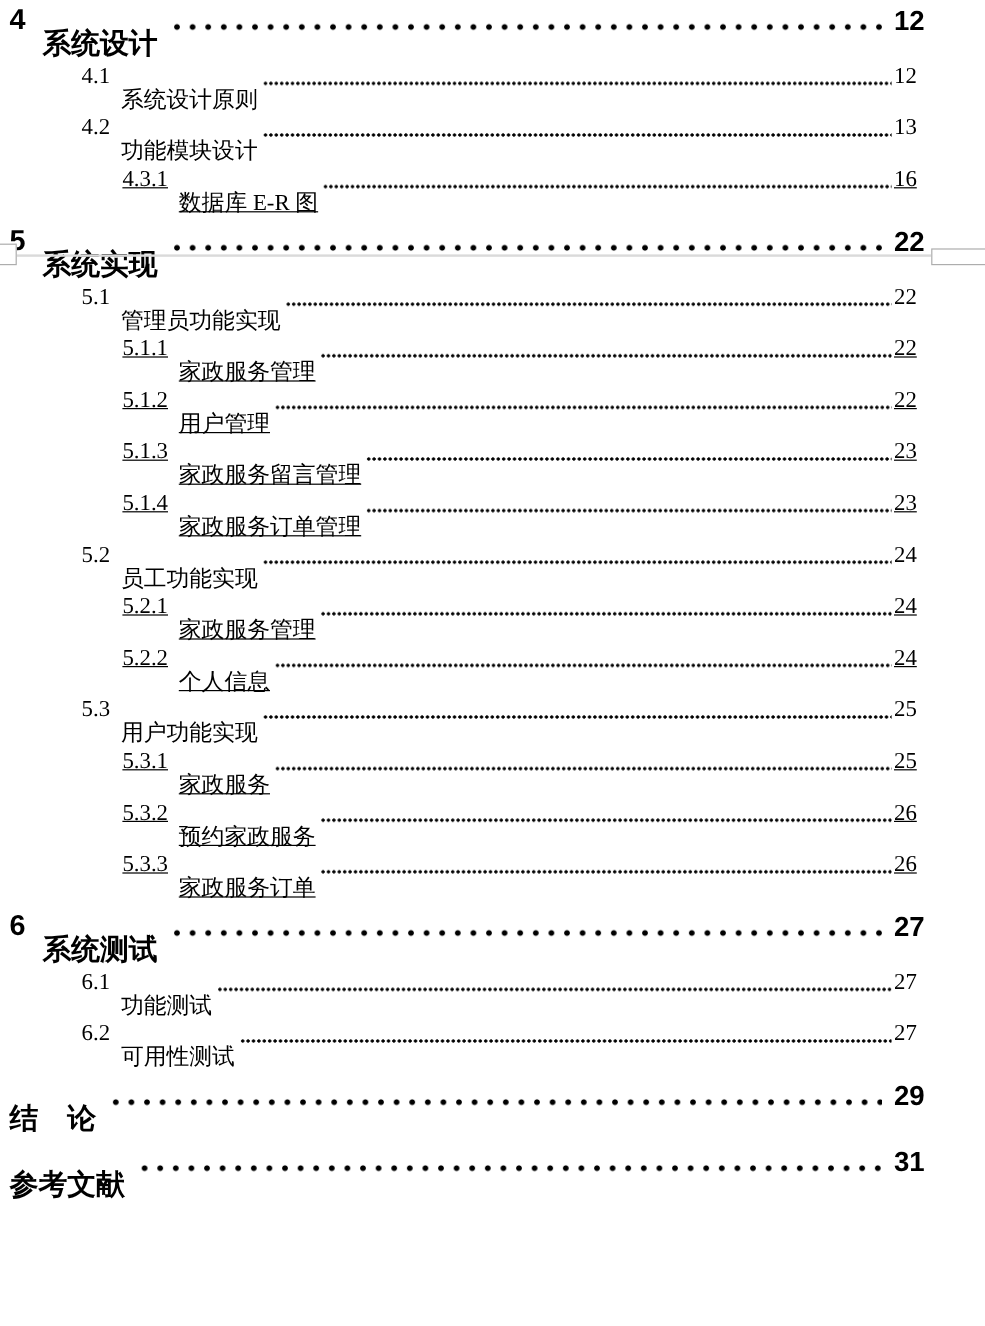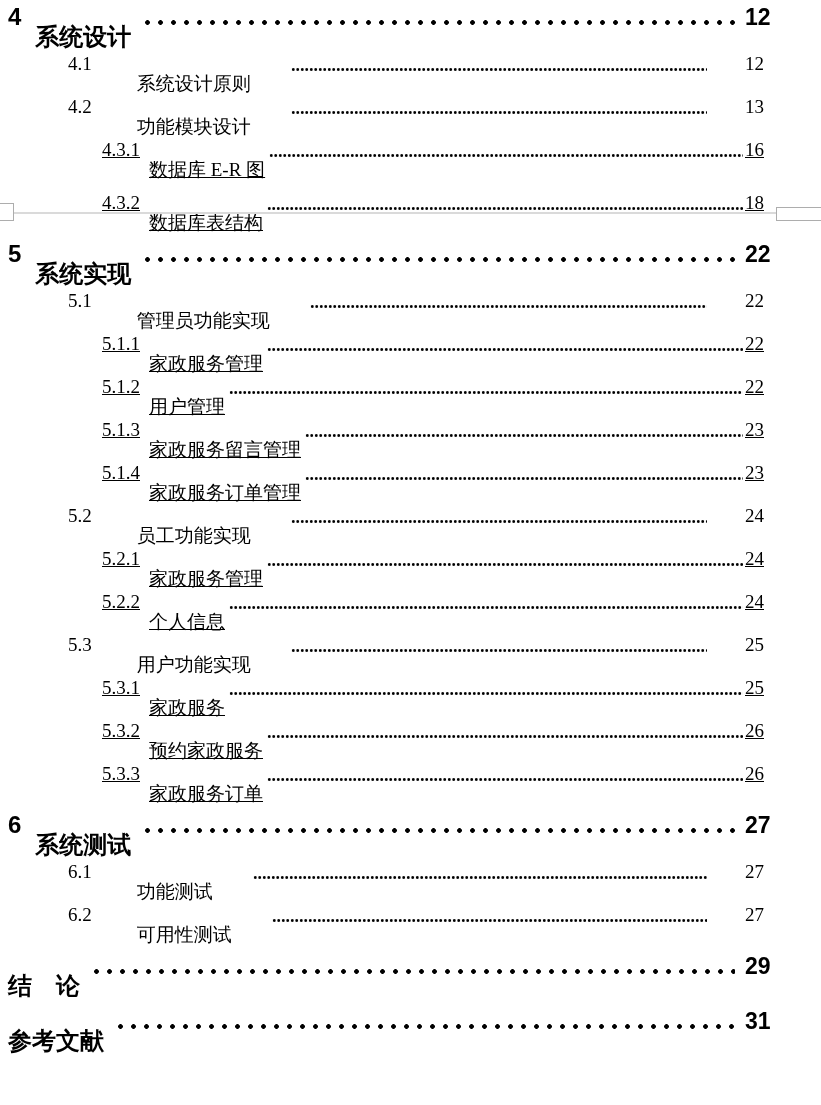--- a/index.html
+++ b/index.html
@@ -10,21 +10,21 @@
   }
   .toc { position:relative; padding-top:2px; }
 
   .row { display:flex; align-items:stretch; padding-right:46px; margin-top:21px; }
   .row.l1 { margin-top:25px; }
   .row.first { margin-top:0; }
   .row.after-break { margin-top:31px; }
 
   .l1 { font-family:"Liberation Sans", sans-serif; font-weight:bold;
         font-size:24px; line-height:30px; height:30px; padding-left:8px; }
-  .l2 { font-size:19px; line-height:22px; height:22px; padding-left:68px;gap:36px; }
+  .l2 { font-size:19px; line-height:22px; height:22px; padding-left:68px; }
   .l3 { font-size:19px; line-height:22px; height:22px; padding-left:102px;text-decoration:underline; }
 
   .num { white-space:pre; }
   .num:empty { display:none; }
   .l1 .num { margin-right:14px; }
   .l2 .num, .l3 .num { margin-right:9px; }
   .title { white-space:pre;margin-top:20px; }
 
   .leader { flex:1 1 auto; min-width:0; }
   .l1 .leader {
@@ -83,26 +83,20 @@
   </div>
 
 
   <div class="row l3">
     <span class="num">4.3.1</span>
     <span class="title">数据库 E-R 图</span>
     <span class="leader"></span>
     <span class="page">16</span>
   </div>
 
-  <div class="row l3 after-break">
-    <span class="num">4.3.2</span>
-    <span class="title">数据库表结构</span>
-    <span class="leader"></span>
-    <span class="page">18</span>
-  </div>
 
   <div class="row l1">
     <span class="num">5</span>
     <span class="title">系统实现</span>
     <span class="leader"></span>
     <span class="page">22</span>
   </div>
 
   <div class="row l2">
     <span class="num">5.1</span>

